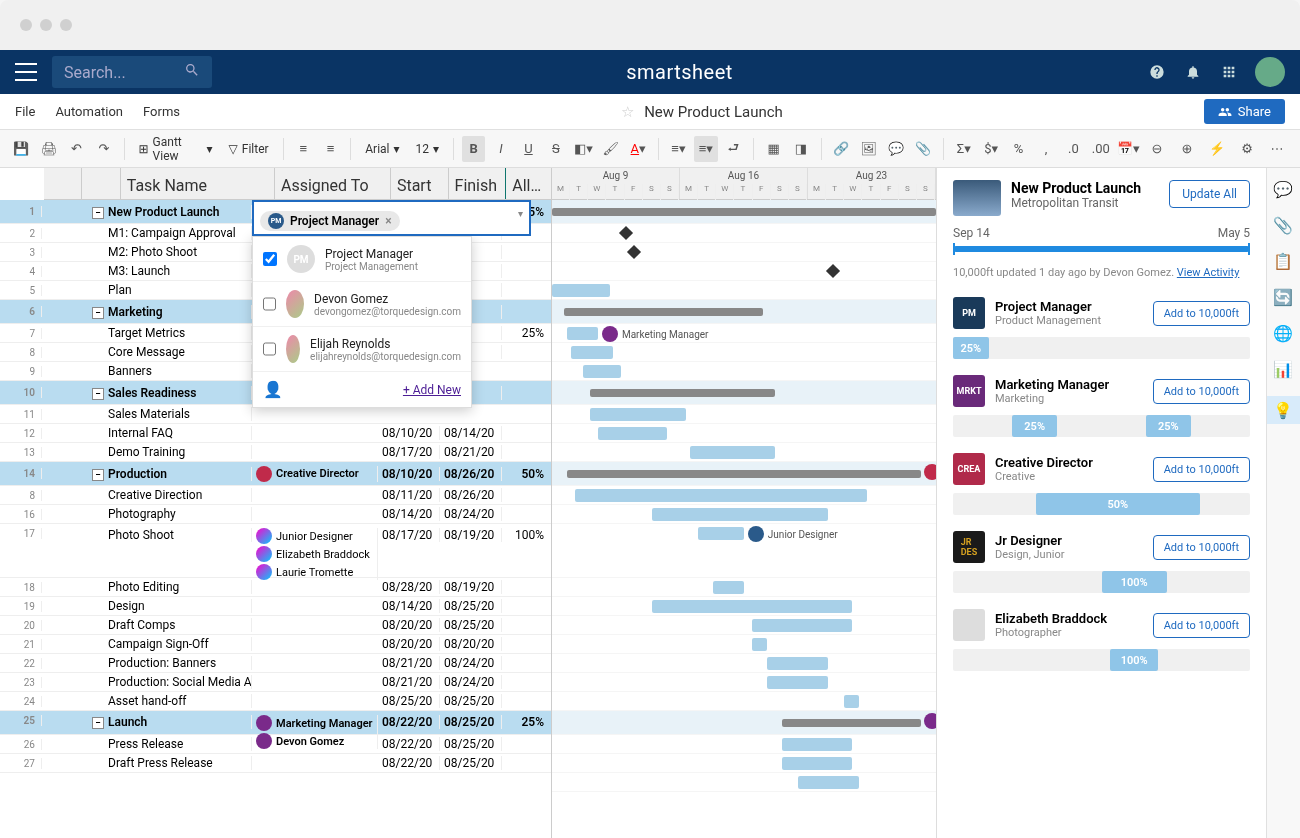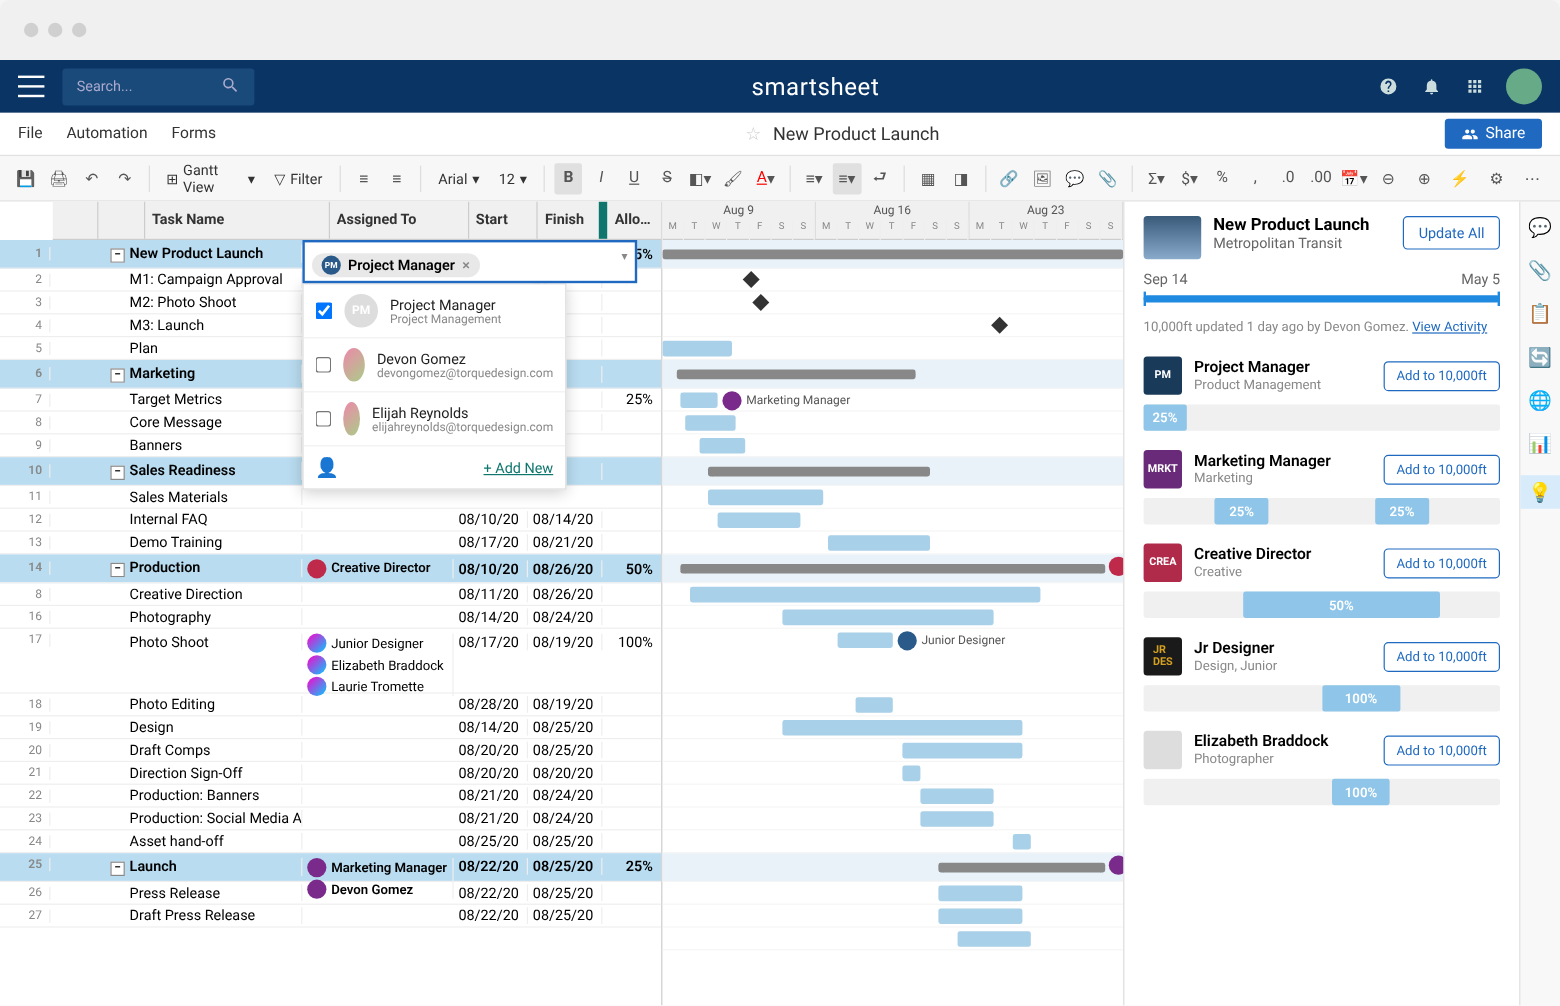--- a/index.html
+++ b/index.html
@@ -4,21 +4,21 @@
 <style>
 * { margin: 0; padding: 0; box-sizing: border-box; font-family: -apple-system, BlinkMacSystemFont, "Segoe UI", Roboto, sans-serif; }
 body { background: #f5f5f5; width: 1300px; height: 838px; overflow: hidden; }
 
 .browser-chrome { background: #f0f0f0; height: 50px; border-radius: 8px 8px 0 0; display: flex; align-items: center; padding: 0 20px; gap: 8px; }
 .chrome-dot { width: 12px; height: 12px; border-radius: 50%; background: #d0d0d0; }
 
 .top-bar { background: #0a3464; height: 44px; display: flex; align-items: center; padding: 0 15px; color: white; }
 .hamburger { width: 22px; height: 18px; display: flex; flex-direction: column; justify-content: space-between; cursor: pointer; }
 .hamburger span { height: 2px; background: white; }
-.search-box { background: #1a4a7a; border-radius: 3px; margin-left: 15px; padding: 6px 12px; width: 160px; display: flex; align-items: center; color: #aac; font-size: 12px; }
+.search-box { background: #1a4a7a; border-radius: 3px; margin-left: 15px; padding: 6px 12px; width: 160px; display: flex; align-items: center; color: #aac; font-size: 16px; }
 .search-box .mag { margin-left: auto; }
 .brand { margin: 0 auto; font-size: 20px; font-weight: 400; letter-spacing: 0.5px; }
 .top-icons { display: flex; gap: 16px; align-items: center; }
 .top-icon { width: 20px; height: 20px; display: flex; align-items: center; justify-content: center; color: #cdd; }
 .user-avatar { width: 30px; height: 30px; border-radius: 50%; background: #6a8; }
 
 .menu-bar { background: white; height: 36px; display: flex; align-items: center; padding: 0 15px; font-size: 13px; color: #333; border-bottom: 1px solid #e0e0e0; }
 .menu-item { margin-right: 20px; cursor: pointer; }
 .sheet-title { margin: 0 auto; font-size: 15px; color: #333; }
 .star { color: #ccc; margin-right: 6px; }
@@ -28,27 +28,27 @@
 .tool-btn { width: 26px; height: 26px; display: flex; align-items: center; justify-content: center; color: #555; font-size: 13px; border-radius: 2px; }
 .tool-sep { width: 1px; height: 22px; background: #ddd; margin: 0 4px; }
 .tool-dropdown { font-size: 12px; color: #333; padding: 4px 6px; display: flex; align-items: center; gap: 4px; }
 .tool-btn.active { background: #e0e0e0; }
 
 .main-area { display: flex; height: calc(838px - 50px - 44px - 36px - 38px); }
 
 .grid-area { flex: 1; display: flex; overflow: hidden; background: white; }
 
 .left-grid { width: 552px; border-right: 1px solid #ccc; }
-.column-headers { display: flex; height: 32px; background: #f0f0f0; border-bottom: 1px solid #ccc; font-size: 12px; color: #333; font-weight: 700; margin-left: 44px; }
+.column-headers { display: flex; height: 32px; background: #f0f0f0; border-bottom: 1px solid #ccc; font-size: 16px; color: #333; font-weight: 400; margin-left: 44px; }
 .col-rownum { width: 42px; border-right: 1px solid #ccc; }
 .col-expand { width: 42px; border-right: 1px solid #ccc; }
 .col-task { width: 168px; border-right: 1px solid #ccc; padding: 8px 6px; }
 .col-assigned { width: 126px; border-right: 1px solid #ccc; padding: 8px 6px; }
 .col-start { width: 62px; border-right: 1px solid #ccc; padding: 8px 6px; }
-.col-finish { width: 62px; border-right: 7px solid #0f766e; padding: 8px 6px; }
+.col-finish { width: 62px; border-right: 1px solid #0f766e; padding: 8px 6px; }
 .col-alloc { width: 48px; padding: 8px 6px; overflow: hidden; text-overflow: ellipsis; }
 
 .grid-rows { overflow-y: auto; height: calc(100% - 32px); }
 .grid-row { display: flex; height: 19px; border-bottom: 1px solid #eee; font-size: 12px; align-items: center; position: relative; }
 .grid-row.tall { height: 54px; align-items: flex-start; padding-top: 4px; }
 .grid-row.parent { background: #b9dcf0; font-weight: 600; height: 24px; }
 .grid-row .rn { width: 42px; text-align: right; padding-right: 6px; color: #888; font-size: 10px; border-right: 1px solid #eee; }
 .grid-row .ex { width: 42px; border-right: 1px solid #eee; }
 .grid-row .tk { width: 168px; padding-left: 8px; border-right: 1px solid #eee; overflow: hidden; white-space: nowrap; }
 .grid-row .tk.indent1 { padding-left: 24px; }
@@ -68,21 +68,21 @@
 .contact-chip .x { color: #888; cursor: pointer; }
 .dropdown-arrow { float: right; color: #888; font-size: 10px; }
 
 .contact-dropdown { position: absolute; left: 252px; top: 36px; width: 220px; background: white; box-shadow: 0 3px 12px rgba(0,0,0,0.2); z-index: 99; border: 1px solid #ddd; }
 .contact-opt { display: flex; align-items: center; padding: 8px 10px; gap: 10px; border-bottom: 1px solid #f0f0f0; }
 .contact-opt input[type=checkbox] { width: 14px; height: 14px; }
 .contact-opt .av { width: 28px; height: 28px; border-radius: 50%; background: #ddd; display: flex; align-items: center; justify-content: center; font-size: 10px; color: white; font-weight: bold; }
 .contact-opt .info .nm { font-size: 12px; color: #222; }
 .contact-opt .info .em { font-size: 10px; color: #888; }
 .contact-footer { display: flex; justify-content: space-between; padding: 8px 10px; align-items: center; }
-.contact-footer .add { color: #0f766e; font-size: 12px; text-decoration: underline; }
+.contact-footer .add { color: #4c1d95; font-size: 12px; text-decoration: underline; }
 
 .gantt-area { flex: 1; overflow: hidden; position: relative; }
 .gantt-header { height: 32px; background: #f0f0f0; display: flex; border-bottom: 1px solid #ccc; }
 .gantt-week { flex: 1; border-right: 1px solid #ddd; }
 .gantt-week .wk-label { font-size: 10px; text-align: center; height: 16px; line-height: 16px; color: #555; }
 .gantt-week .days { display: flex; height: 16px; }
 .gantt-week .day { flex: 1; font-size: 8px; text-align: center; color: #888; border-right: 1px solid #eee; }
 .gantt-body { position: relative; }
 .gantt-row { height: 19px; border-bottom: 1px solid #f5f5f5; position: relative; }
 .gantt-row.tall { height: 54px; }
@@ -456,21 +456,21 @@
             <div class="ex"></div>
             <div class="tk indent1">Draft Comps</div>
             <div class="as"></div>
             <div class="st">08/20/20</div>
             <div class="fn">08/25/20</div>
             <div class="al"></div>
           </div>
           <div class="grid-row">
             <div class="rn">21</div>
             <div class="ex"></div>
-            <div class="tk indent1">Direction Sign-Off</div>
+            <div class="tk indent1">Campaign Sign-Off</div>
             <div class="as"></div>
             <div class="st">08/20/20</div>
             <div class="fn">08/20/20</div>
             <div class="al"></div>
           </div>
           <div class="grid-row">
             <div class="rn">22</div>
             <div class="ex"></div>
             <div class="tk indent1">Production: Banners</div>
             <div class="as"></div>

